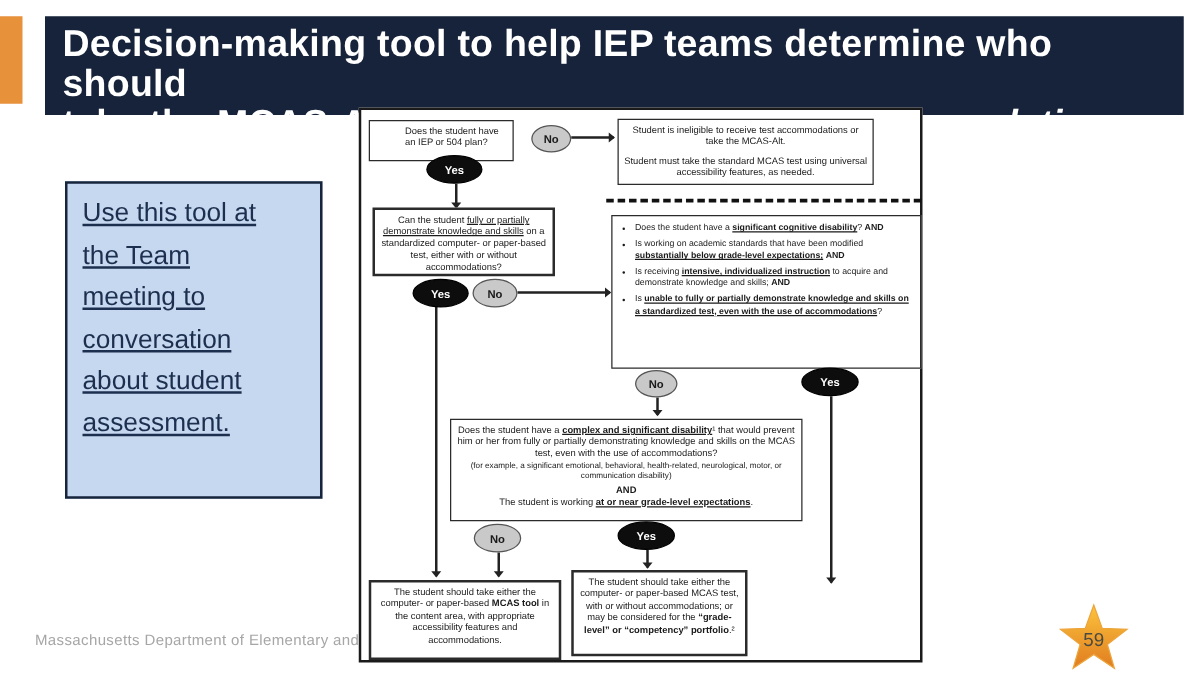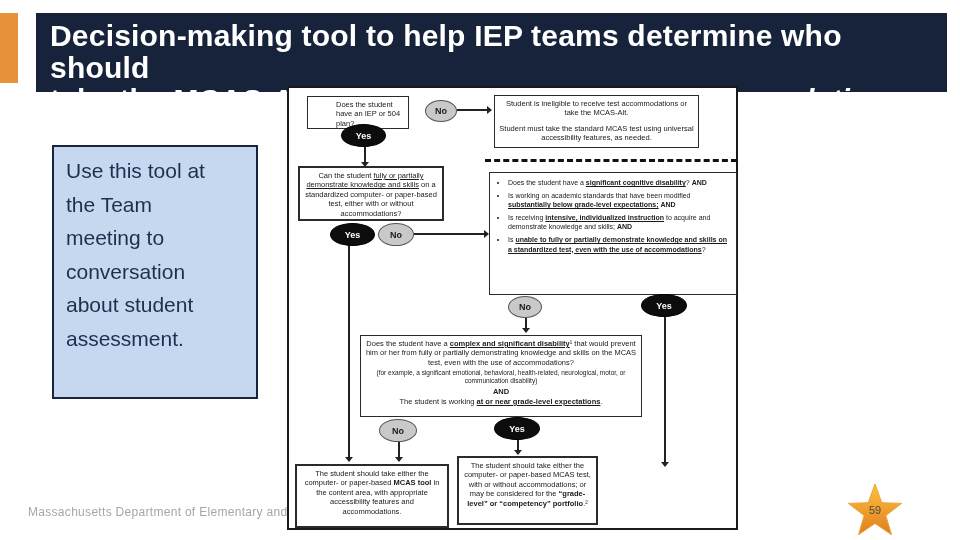--- a/index.html
+++ b/index.html
@@ -9,27 +9,27 @@
   
   .accent-bar{position:absolute;left:0;top:13px;width:18px;height:70px;background:#e8913b;}
   .title-bar{position:absolute;left:36px;top:13px;width:911px;height:79px;background:#17233a;
              color:#fff;box-sizing:border-box;padding:7px 10px 0 14px;
              font-weight:bold;font-size:30px;line-height:32px;letter-spacing:.2px;}
   .title-italic{font-style:italic;}
 
   
   .note{position:absolute;left:52px;top:145px;width:206px;height:254px;background:#c6d8f0;
         border:2px solid #16243c;box-sizing:border-box;color:#1c2f4e;
-        font-size:21px;line-height:33.5px;padding:7px 0 0 12px;}
+        font-size:21px;line-height:33.5px;padding:7px 0 0 12px;text-decoration:underline;}
 
   
   .footer-text{position:absolute;left:28px;top:505px;font-size:12px;color:#a6a6a6;z-index:1;letter-spacing:.3px;}
   .star-wrap{position:absolute;left:843px;top:482px;width:64px;height:58px;z-index:3;}
   .star-num{position:absolute;left:0;top:22px;width:64px;text-align:center;
-            font-size:11px;color:#4b4b40;z-index:4;}
+            font-size:15px;color:#4b4b40;z-index:4;}
 
   
   .fc{position:absolute;left:287px;top:86px;width:451px;height:444px;background:#fff;
       border:2px solid #1a1a1a;box-sizing:border-box;z-index:2;color:#1a1a1a;}
   .fcbox{position:absolute;background:#fff;border:1px solid #2b2b2b;box-sizing:border-box;
          font-size:7.5px;line-height:1.25;text-align:center;padding:3px 4px;color:#1a1a1a;}
   .fcbox.heavy{border-width:2px;}
   .fcbox.left{text-align:left;}
   .oval{position:absolute;border-radius:50%;display:flex;align-items:center;justify-content:center;
         font-weight:bold;font-size:9px;box-sizing:border-box;z-index:2;}
@@ -65,21 +65,21 @@
     <div>meeting to</div>
     <div>conversation</div>
     <div>about student</div>
     <div>assessment.</div>
   </div>
 
   <div class="footer-text">Massachusetts Department of Elementary and S</div>
 
   <div class="fc">
 
-    <div class="fcbox left" style="left:18px;top:8px;width:102px;height:33px;padding-left:28px;">Does the student have an IEP or 504 plan?</div>
+    <div class="fcbox left" style="left:6px;top:8px;width:116px;height:33px;padding-left:28px;">Does the student have an IEP or 504 plan?</div>
     <div class="oval gray" style="left:136px;top:12px;width:32px;height:22px;">No</div>
     <div class="hline arr" style="left:168px;top:21px;width:34px;"></div>
     <div class="fcbox" style="left:205px;top:7px;width:205px;height:53px;">
       <div>Student is ineligible to receive test accommodations or take the MCAS-Alt.</div>
       <div class="p2">Student must take the standard MCAS test using universal accessibility features, as needed.</div>
     </div>
     <div class="oval black" style="left:52px;top:36px;width:45px;height:23px;">Yes</div>
     <div class="vline arr" style="left:75px;top:59px;height:19px;"></div>
 
     <div class="dash" style="left:196px;top:71px;width:252px;"></div>

